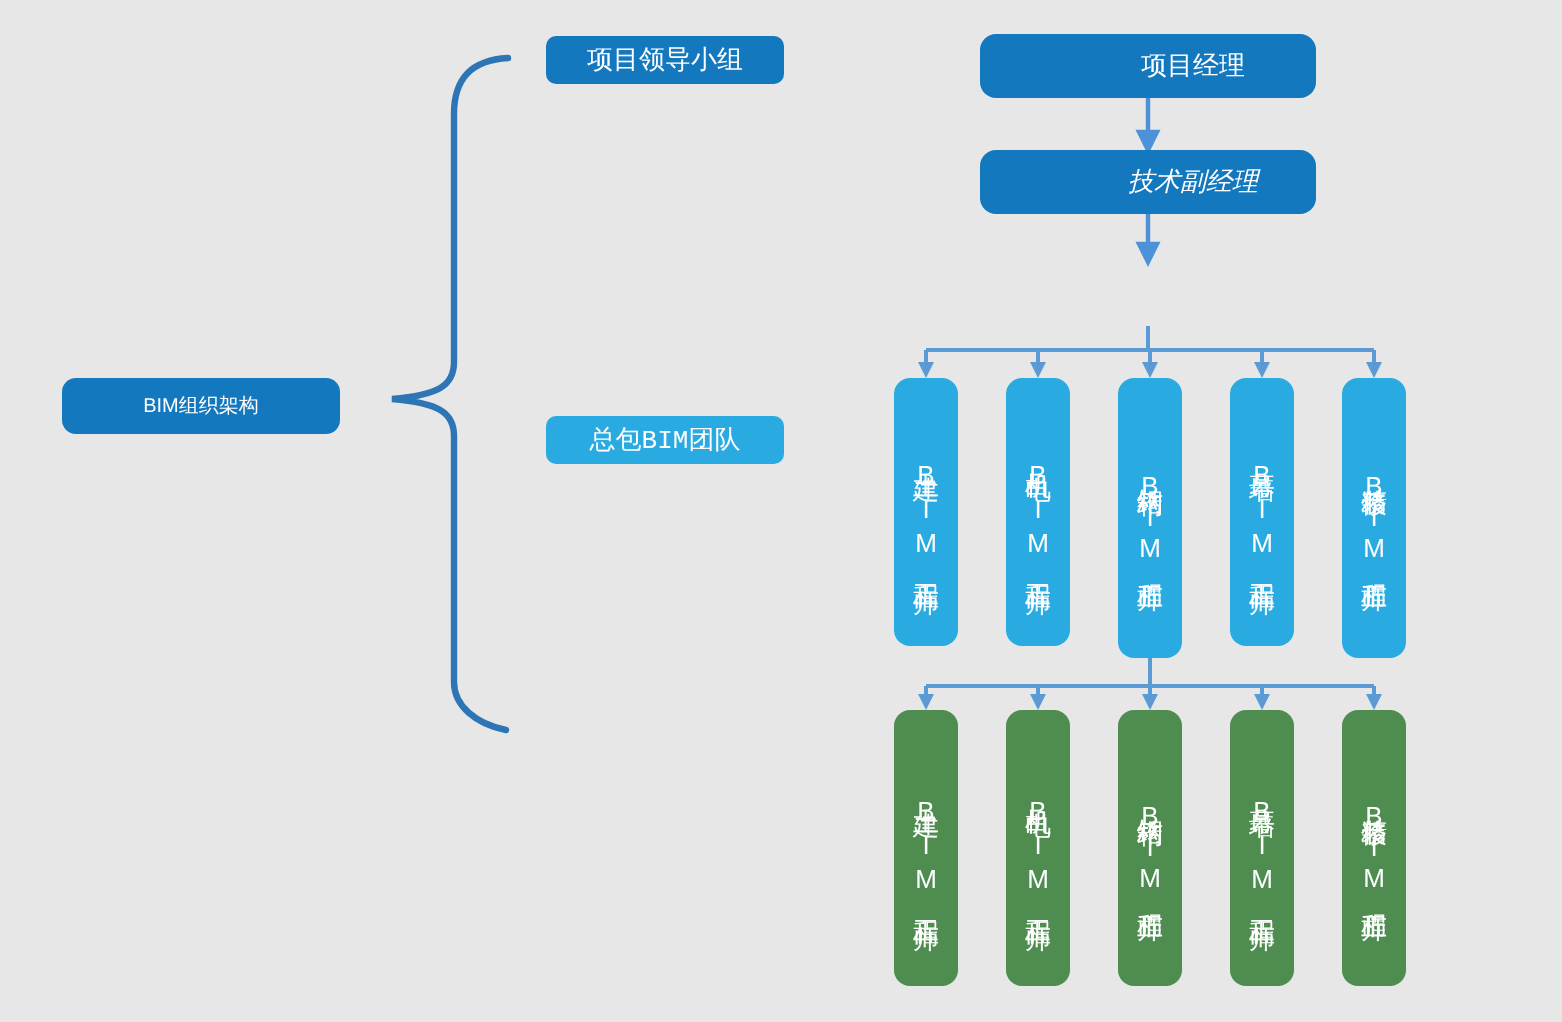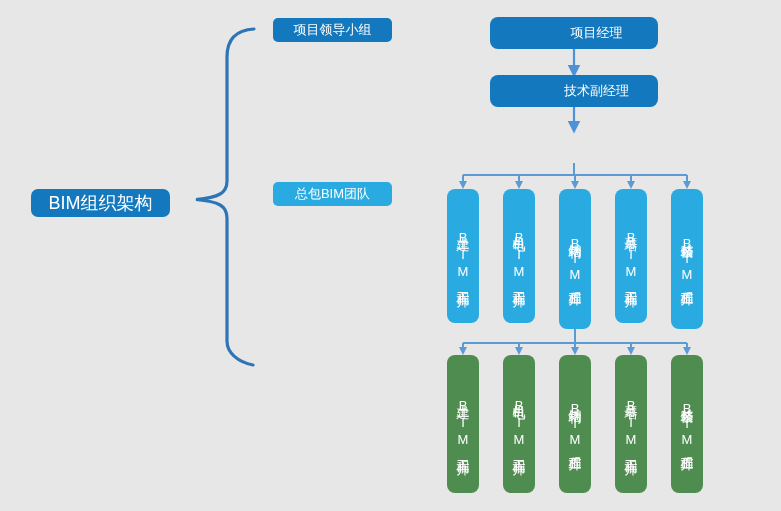--- a/index.html
+++ b/index.html
@@ -32,41 +32,41 @@
     white-space: nowrap;
   }
   .db { background: #1478be; }   
   .lb { background: #29abe2; }   
   .gr { background: #4e8c50; }   
 
   .root {
     left: 31px; top: 189px;
     width: 139px; height: 28px;
     border-radius: 7px;
-    font-size: 18px;
+    font-size: 10px;
   }
   .branch {
     left: 273px;
     width: 119px; height: 24px;
     border-radius: 5px;
     font-size: 13px;
   }
   .b-lead { top: 18px; }
-  .b-gen  { top: 182px; }
+  .b-gen  { top: 208px; font-family: Liberation Mono, monospace; }
   .b-sub  { top: 356px; height: 22px; }
 
   .chain {
     left: 490px;
     width: 168px; height: 32px;
     border-radius: 8px;
     font-size: 13px;
     padding-left: 45px;
   }
   .c0 { top: 17px; }
-  .c1 { top: 75px; }
+  .c1 { top: 75px; font-style: italic; }
   .c2 { top: 131px; }
 
   .vcol {
     width: 32px;
     border-radius: 8px;
     font-size: 13px;
     overflow: hidden;
   }
   .vcol span {
     writing-mode: vertical-lr;

